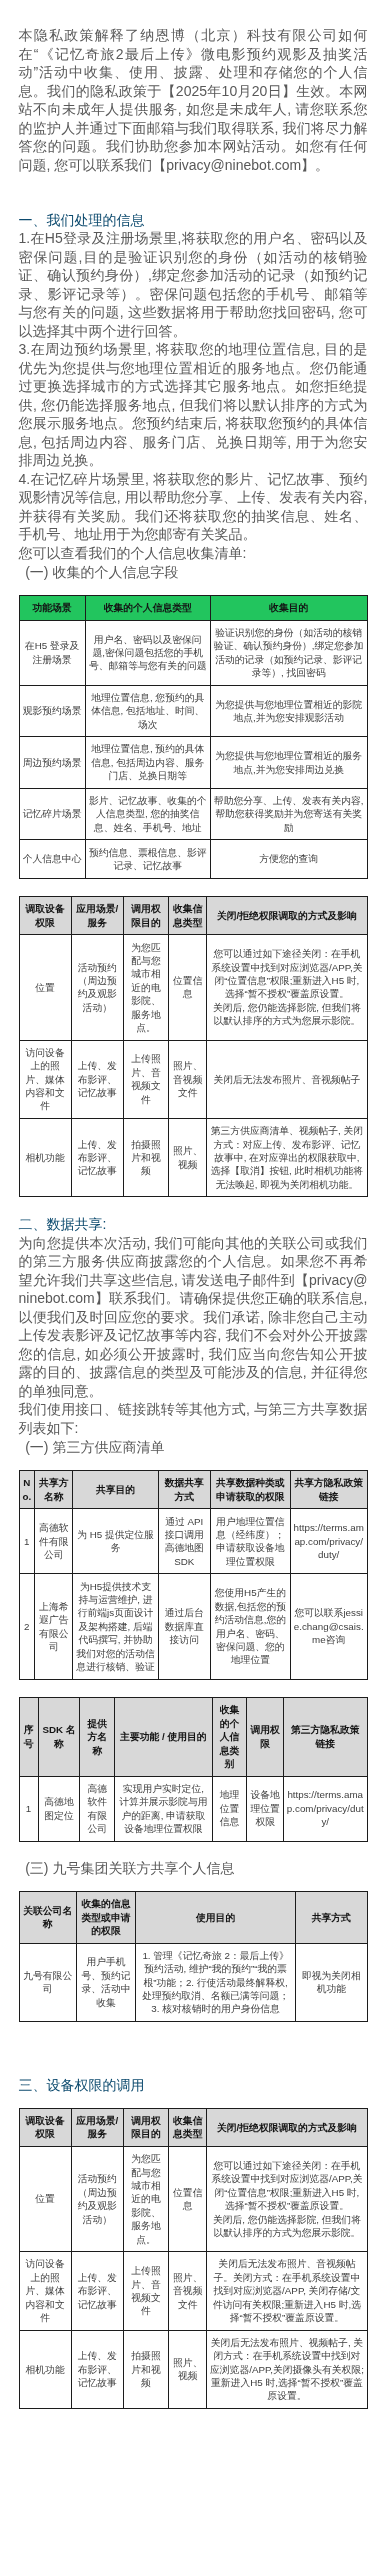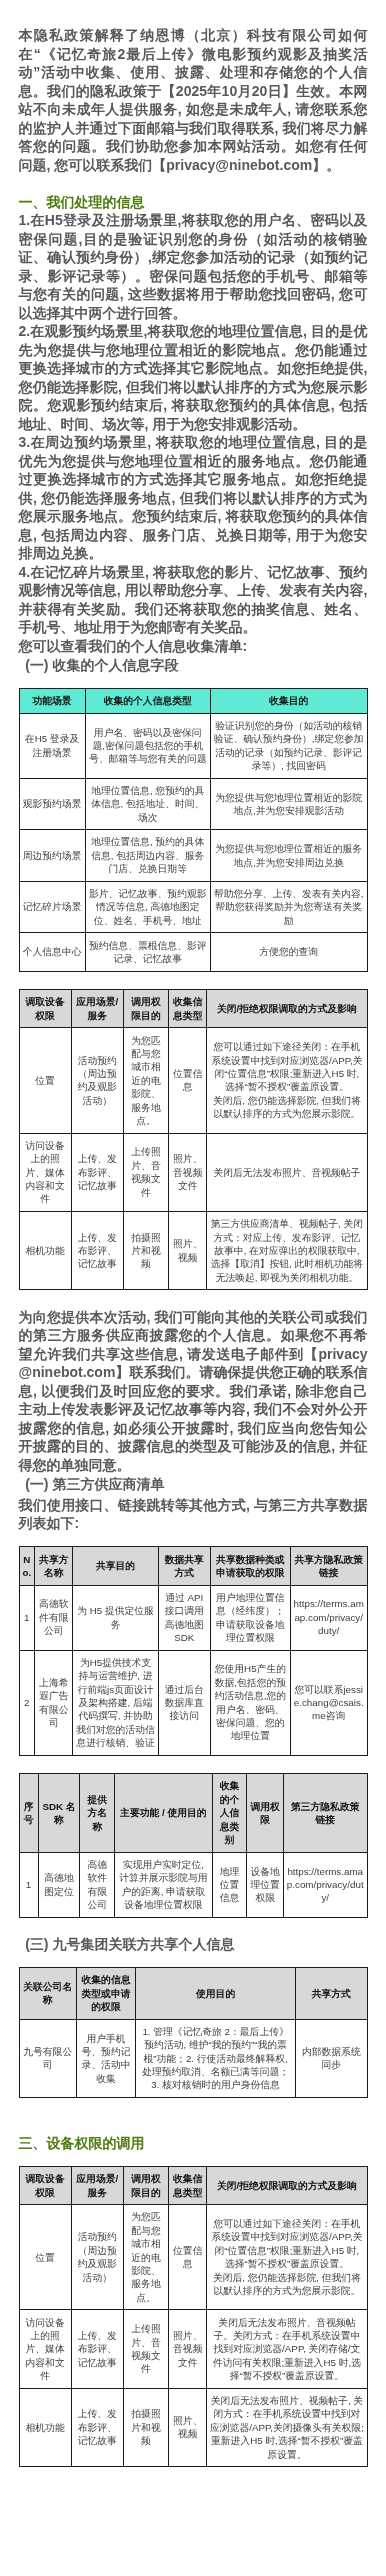--- a/index.html
+++ b/index.html
@@ -3,48 +3,47 @@
 <meta charset="utf-8">
 <style>
   html,body{margin:0;padding:0;background:#ffffff;}
   .page{
     width:386px;min-height:2726px;box-sizing:border-box;
     padding:26px 18.5px 20.6px 18.5px;background:#fff;
     font-family:"Liberation Sans","DejaVu Sans",sans-serif;
   }
   .para{
     font-size:14px;line-height:18.5px;color:#595959;
-    margin:0;text-align:justify;word-break:break-all;font-weight:bold;
-  }
-  .heading{color:#4d7c0f;}
+    margin:0;text-align:justify;word-break:break-all;
+  }
+  .heading{color:#0c4a6e;margin-top:18px;}
   .sub{padding-left:6.7px;margin-top:1px;margin-bottom:2.1px;}
   .gap{height:18.5px;}
   table{
     width:100%;border-collapse:collapse;table-layout:fixed;
     margin:13.4px 0 17.5px 0;
   }
   th,td{
     border:1px solid #1c1c1c;padding:5.2px 2.6px;
     font-size:9.8px;line-height:13.4px;color:#404040;
     text-align:center;vertical-align:middle;
     white-space:pre-line;word-break:break-all;
   }
-  th{font-weight:bold;color:#141414;background:#5eead4;}
+  th{font-weight:bold;color:#141414;background:#22c55e;}
   table.gray th{background:#d8d8d8;}
 </style>
 </head>
 <body>
 
 <div class="page">
   <div id="doc-root">
       <div class="para">本隐私政策解释了纳恩博（北京）科技有限公司如何在“《记忆奇旅2最后上传》微电影预约观影及抽奖活动”活动中收集、使用、披露、处理和存储您的个人信息。我们的隐私政策于【2025年10月20日】生效。本网站不向未成年人提供服务, 如您是未成年人, 请您联系您的监护人并通过下面邮箱与我们取得联系, 我们将尽力解答您的问题。我们协助您参加本网站活动。如您有任何问题, 您可以联系我们【privacy@ninebot.com】。</div>
       <div class="gap"></div>
       <div class="para heading">一、我们处理的信息</div>
       <div class="para">1.在H5登录及注册场景里,将获取您的用户名、密码以及密保问题,目的是验证识别您的身份（如活动的核销验证、确认预约身份）,绑定您参加活动的记录（如预约记录、影评记录等）。密保问题包括您的手机号、邮箱等与您有关的问题, 这些数据将用于帮助您找回密码, 您可以选择其中两个进行回答。</div>
-      <div class="para">2.在观影预约场景里,将获取您的地理位置信息, 目的是优先为您提供与您地理位置相近的影院地点。您仍能通过更换选择城市的方式选择其它影院地点。如您拒绝提供, 您仍能选择影院, 但我们将以默认排序的方式为您展示影院。您观影预约结束后, 将获取您预约的具体信息, 包括地址、时间、场次等, 用于为您安排观影活动。</div>
       <div class="para">3.在周边预约场景里, 将获取您的地理位置信息, 目的是优先为您提供与您地理位置相近的服务地点。您仍能通过更换选择城市的方式选择其它服务地点。如您拒绝提供, 您仍能选择服务地点, 但我们将以默认排序的方式为您展示服务地点。您预约结束后, 将获取您预约的具体信息, 包括周边内容、服务门店、兑换日期等, 用于为您安排周边兑换。</div>
       <div class="para">4.在记忆碎片场景里, 将获取您的影片、记忆故事、预约观影情况等信息, 用以帮助您分享、上传、发表有关内容, 并获得有关奖励。我们还将获取您的抽奖信息、姓名、手机号、地址用于为您邮寄有关奖品。</div>
       <div class="para">您可以查看我们的个人信息收集清单:</div>
       <div class="para sub">(一) 收集的个人信息字段</div>
       <table class="">
         <colgroup>
           <col style="width: 19%;">
           <col style="width: 36%;">
           <col style="width: 45%;">
         </colgroup>
@@ -66,21 +65,21 @@
             <td>地理位置信息, 您预约的具体信息, 包括地址、时间、场次</td>
             <td>为您提供与您地理位置相近的影院地点,并为您安排观影活动</td>
           </tr>
           <tr>
             <td>周边预约场景</td>
             <td>地理位置信息, 预约的具体信息, 包括周边内容、服务门店、兑换日期等</td>
             <td>为您提供与您地理位置相近的服务地点,并为您安排周边兑换</td>
           </tr>
           <tr>
             <td>记忆碎片场景</td>
-            <td>影片、记忆故事、预约观影情况等信息, 高德地图定位、姓名、手机号、地址</td>
+            <td>影片、记忆故事、收集的个人信息类型, 您的抽奖信息、姓名、手机号、地址</td>
             <td>帮助您分享、上传、发表有关内容, 帮助您获得奖励并为您寄送有关奖励</td>
           </tr>
           <tr>
             <td>个人信息中心</td>
             <td>预约信息、票根信息、影评记录、记忆故事</td>
             <td>方便您的查询</td>
           </tr>
         </tbody>
       </table>
       <table class="gray">
@@ -118,23 +117,24 @@
           </tr>
           <tr>
             <td>相机功能</td>
             <td>上传、发布影评、记忆故事</td>
             <td>拍摄照片和视频</td>
             <td>照片、视频</td>
             <td>第三方供应商清单、视频帖子, 关闭方式：对应上传、发布影评、记忆故事中, 在对应弹出的权限获取中, 选择【取消】按钮, 此时相机功能将无法唤起, 即视为关闭相机功能。</td>
           </tr>
         </tbody>
       </table>
+      <div class="para heading">二、数据共享:</div>
       <div class="para">为向您提供本次活动, 我们可能向其他的关联公司或我们的第三方服务供应商披露您的个人信息。如果您不再希望允许我们共享这些信息, 请发送电子邮件到【privacy@ninebot.com】联系我们。请确保提供您正确的联系信息, 以便我们及时回应您的要求。我们承诺, 除非您自己主动上传发表影评及记忆故事等内容, 我们不会对外公开披露您的信息, 如必须公开披露时, 我们应当向您告知公开披露的目的、披露信息的类型及可能涉及的信息, 并征得您的单独同意。</div>
+      <div class="para">我们使用接口、链接跳转等其他方式, 与第三方共享数据列表如下:</div>
       <div class="para sub">(一) 第三方供应商清单</div>
-      <div class="para">我们使用接口、链接跳转等其他方式, 与第三方共享数据列表如下:</div>
       <table class="gray">
         <colgroup>
           <col style="width: 4.5%;">
           <col style="width: 11%;">
           <col style="width: 24.5%;">
           <col style="width: 15%;">
           <col style="width: 23%;">
           <col style="width: 22%;">
         </colgroup>
         <thead>
@@ -213,21 +213,21 @@
             <th>收集的信息类型或申请的权限</th>
             <th>使用目的</th>
             <th>共享方式</th>
           </tr>
         </thead>
         <tbody>
           <tr>
             <td>九号有限公司</td>
             <td>用户手机号、预约记录、活动中收集</td>
             <td>1. 管理《记忆奇旅 2：最后上传》预约活动, 维护“我的预约”“我的票根”功能；2. 行使活动最终解释权, 处理预约取消、名额已满等问题；3. 核对核销时的用户身份信息</td>
-            <td>内部数据系统同步</td>
+            <td>即视为关闭相机功能</td>
           </tr>
         </tbody>
       </table>
       <div class="gap"></div>
       <div class="para heading">三、设备权限的调用</div>
       <table class="gray">
         <colgroup>
           <col style="width: 15%;">
           <col style="width: 15%;">
           <col style="width: 13%;">

